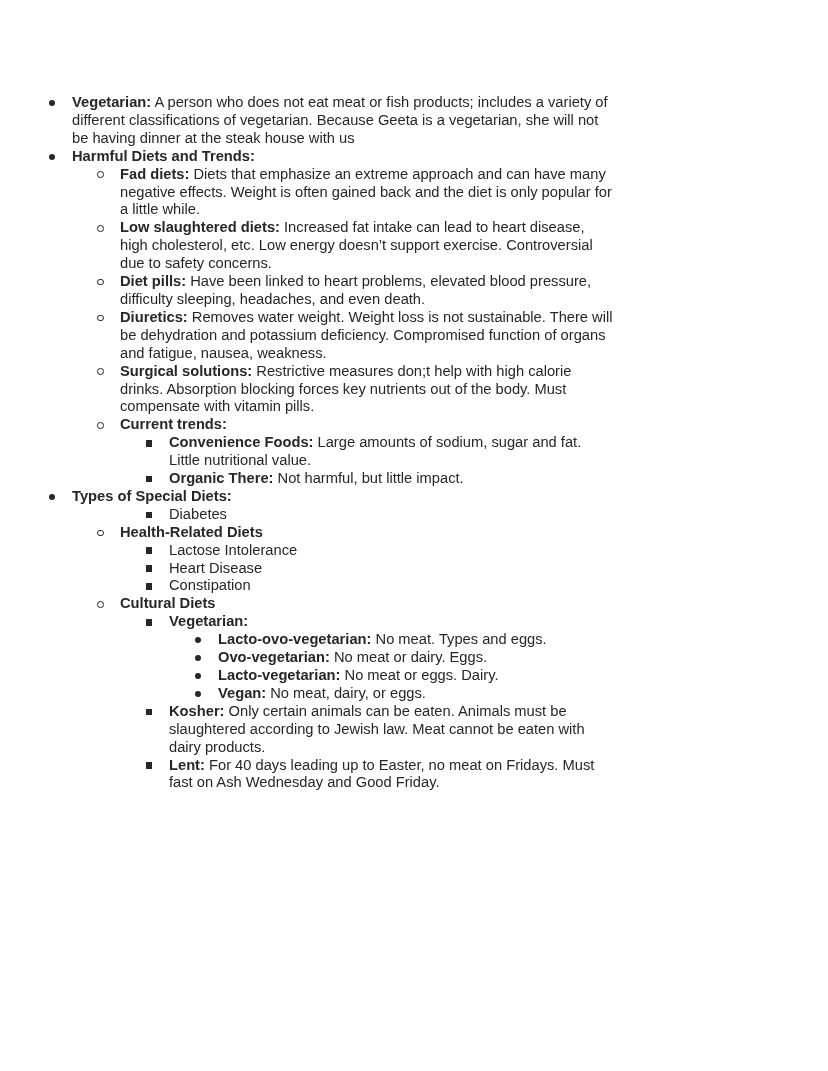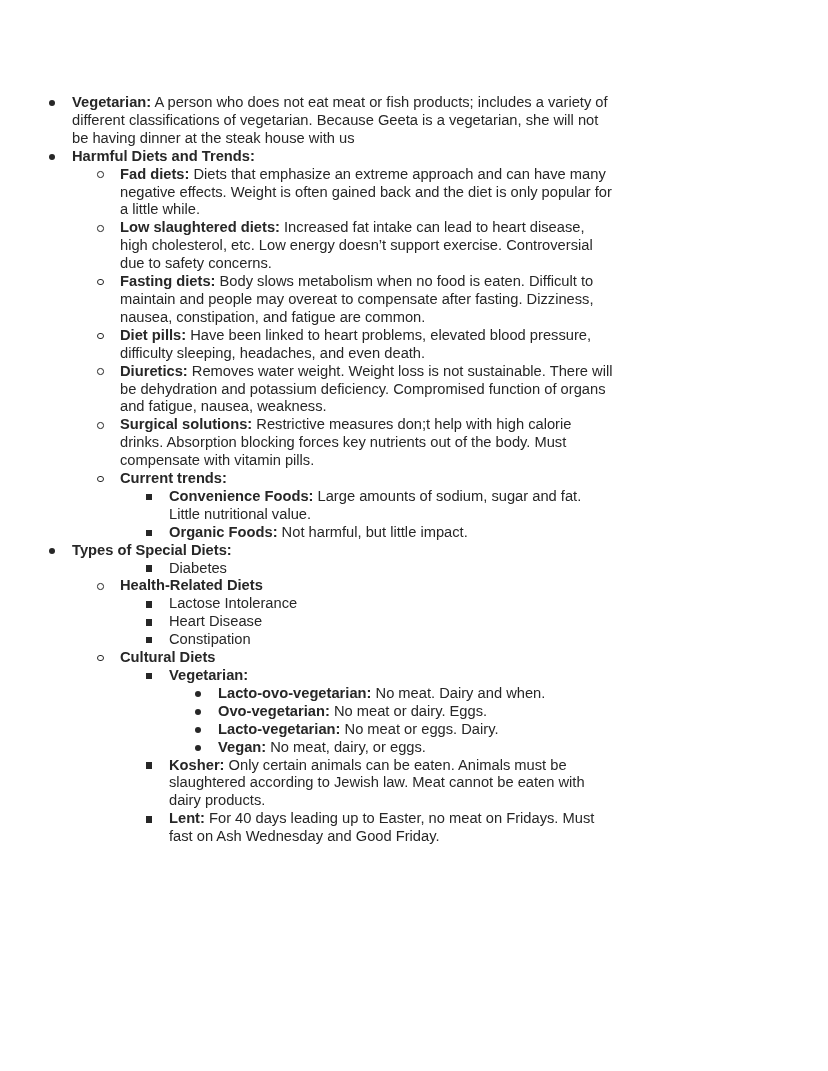--- a/index.html
+++ b/index.html
@@ -84,24 +84,20 @@
     <span class="bullet circle"></span>
     <span class="content"><b>Fad diets:</b><span> Diets that emphasize an extreme approach and can have many negative effects. Weight is often gained back and the diet is only popular for a little while.</span></span>
   </div>
 
   <div class="li lv2">
     <span class="bullet circle"></span>
     <span class="content"><b>Low slaughtered diets:</b><span> Increased fat intake can lead to heart disease, high cholesterol, etc. Low energy doesn’t support exercise. Controversial due to safety concerns.</span></span>
   </div>
 
 
-  <div class="li lv2">
-    <span class="bullet circle"></span>
-    <span class="content"><b>Fasting diets:</b><span> Body slows metabolism when no food is eaten. Difficult to maintain and people may overeat to compensate after fasting. Dizziness, nausea, constipation, and fatigue are common.</span></span>
-  </div>
 
   <div class="li lv2">
     <span class="bullet circle"></span>
     <span class="content"><b>Diet pills:</b><span> Have been linked to heart problems, elevated blood pressure, difficulty sleeping, headaches, and even death.</span></span>
   </div>
 
   <div class="li lv2">
     <span class="bullet circle"></span>
     <span class="content"><b>Diuretics:</b><span> Removes water weight. Weight loss is not sustainable. There will be dehydration and potassium deficiency. Compromised function of organs and fatigue, nausea, weakness.</span></span>
   </div>
@@ -116,21 +112,21 @@
     <span class="content"><b>Current trends:</b><span></span></span>
   </div>
 
   <div class="li lv3">
     <span class="bullet square"></span>
     <span class="content"><b>Convenience Foods:</b><span> Large amounts of sodium, sugar and fat. Little nutritional value.</span></span>
   </div>
 
   <div class="li lv3">
     <span class="bullet square"></span>
-    <span class="content"><b>Organic Foods:</b><span> Not harmful, but little impact.</span></span>
+    <span class="content"><b>Organic There:</b><span> Not harmful, but little impact.</span></span>
   </div>
 
   <div class="li lv1">
     <span class="bullet disc"></span>
     <span class="content"><b>Types of Special Diets:</b><span></span></span>
   </div>
 
   <div class="li lv3">
     <span class="bullet square"></span>
     <span class="content"><b></b><span>Diabetes</span></span>
@@ -161,21 +157,21 @@
     <span class="content"><b>Cultural Diets</b><span></span></span>
   </div>
 
   <div class="li lv3">
     <span class="bullet square"></span>
     <span class="content"><b>Vegetarian:</b><span></span></span>
   </div>
 
   <div class="li lv4">
     <span class="bullet disc"></span>
-    <span class="content"><b>Lacto-ovo-vegetarian:</b><span> No meat. Dairy and when.</span></span>
+    <span class="content"><b>Lacto-ovo-vegetarian:</b><span> No meat. Types and eggs.</span></span>
   </div>
 
   <div class="li lv4">
     <span class="bullet disc"></span>
     <span class="content"><b>Ovo-vegetarian:</b><span> No meat or dairy. Eggs.</span></span>
   </div>
 
   <div class="li lv4">
     <span class="bullet disc"></span>
     <span class="content"><b>Lacto-vegetarian:</b><span> No meat or eggs. Dairy.</span></span>

